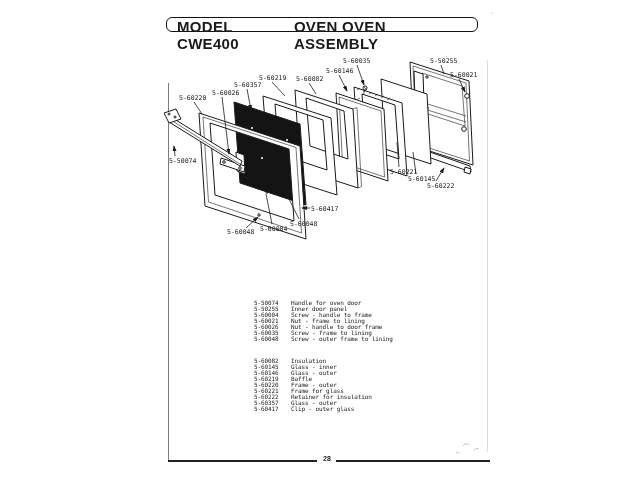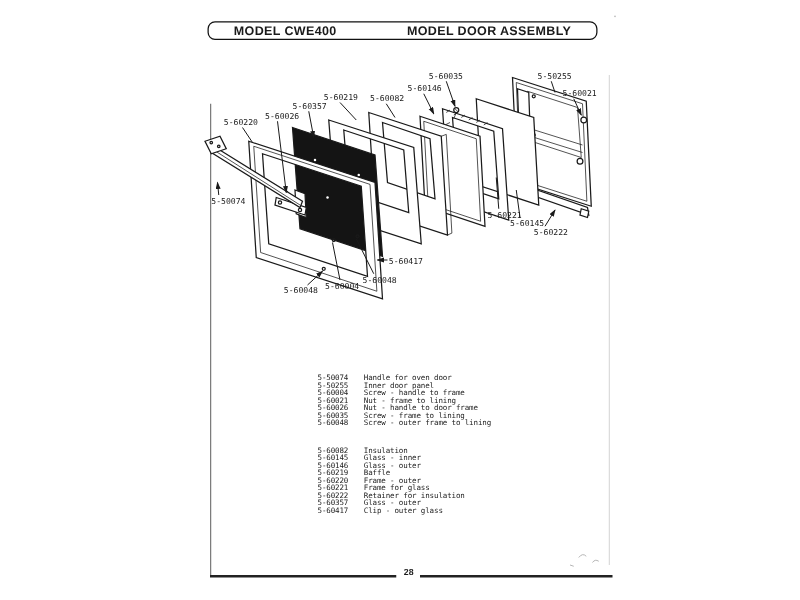--- a/index.html
+++ b/index.html
@@ -1,22 +1,22 @@
 <!DOCTYPE html>
 <html><head>
 <meta charset="utf-8">
 <style>
   html,body{margin:0;padding:0;background:#fff;}
   #page{position:relative;width:640px;height:480px;background:#ffffff;overflow:hidden;
         font-family:"Liberation Sans",sans-serif;color:#1a1a1a;}
   
   #title-box{position:absolute;left:166px;top:17px;width:312px;height:15px;
              border:1.6px solid #111;border-radius:6px;box-sizing:border-box;
-             display:flex;justify-content:space-between;align-items:flex-end;
-             padding:0 20px;font-weight:bold;font-size:10px;letter-spacing:.3px;}
+             display:flex;justify-content:space-between;align-items:flex-start;
+             padding:0 10px;font-weight:bold;font-size:15px;letter-spacing:.3px;}
   
   #left-page-line{position:absolute;left:168px;top:83px;width:1px;height:378px;background:#7c7c7c;}
   #right-page-line{position:absolute;left:487px;top:60px;width:1px;height:392px;background:#dcdcdc;}
   
   #diagram-svg{position:absolute;left:0;top:0;}
   .ink{stroke:#1a1a1a;fill:none;stroke-width:1;}
   .panel{fill:#ffffff;stroke:#1a1a1a;stroke-width:1;}
   .thin{stroke:#1a1a1a;stroke-width:.6;fill:none;}
   .leader{stroke:#1a1a1a;stroke-width:.8;fill:none;}
   .part-label-text{font-family:"DejaVu Sans Mono",monospace;font-size:6.5px;fill:#1a1a1a;}
@@ -34,21 +34,21 @@
   #page-number{position:absolute;left:318px;top:455px;width:18px;text-align:center;
                font-size:7px;font-weight:bold;}
 </style>
 </head>
 <body>
 
 <div id="page">
 
   <div id="title-box">
     <span>MODEL CWE400</span>
-    <span>MODEL DOOR ASSEMBLY</span>
+    <span>OVEN OVEN ASSEMBLY</span>
   </div>
 
   <div id="left-page-line"></div>
   <div id="right-page-line"></div>
 
   <svg id="diagram-svg" width="640" height="480" viewBox="0 0 640 480" xmlns="http://www.w3.org/2000/svg">
     <defs>
       <marker id="arrowhead" markerUnits="userSpaceOnUse" markerWidth="6" markerHeight="5" refX="5.2" refY="2" orient="auto">
         <path d="M0,0 L6,2 L0,4 Z" fill="#1a1a1a"></path>
       </marker>

